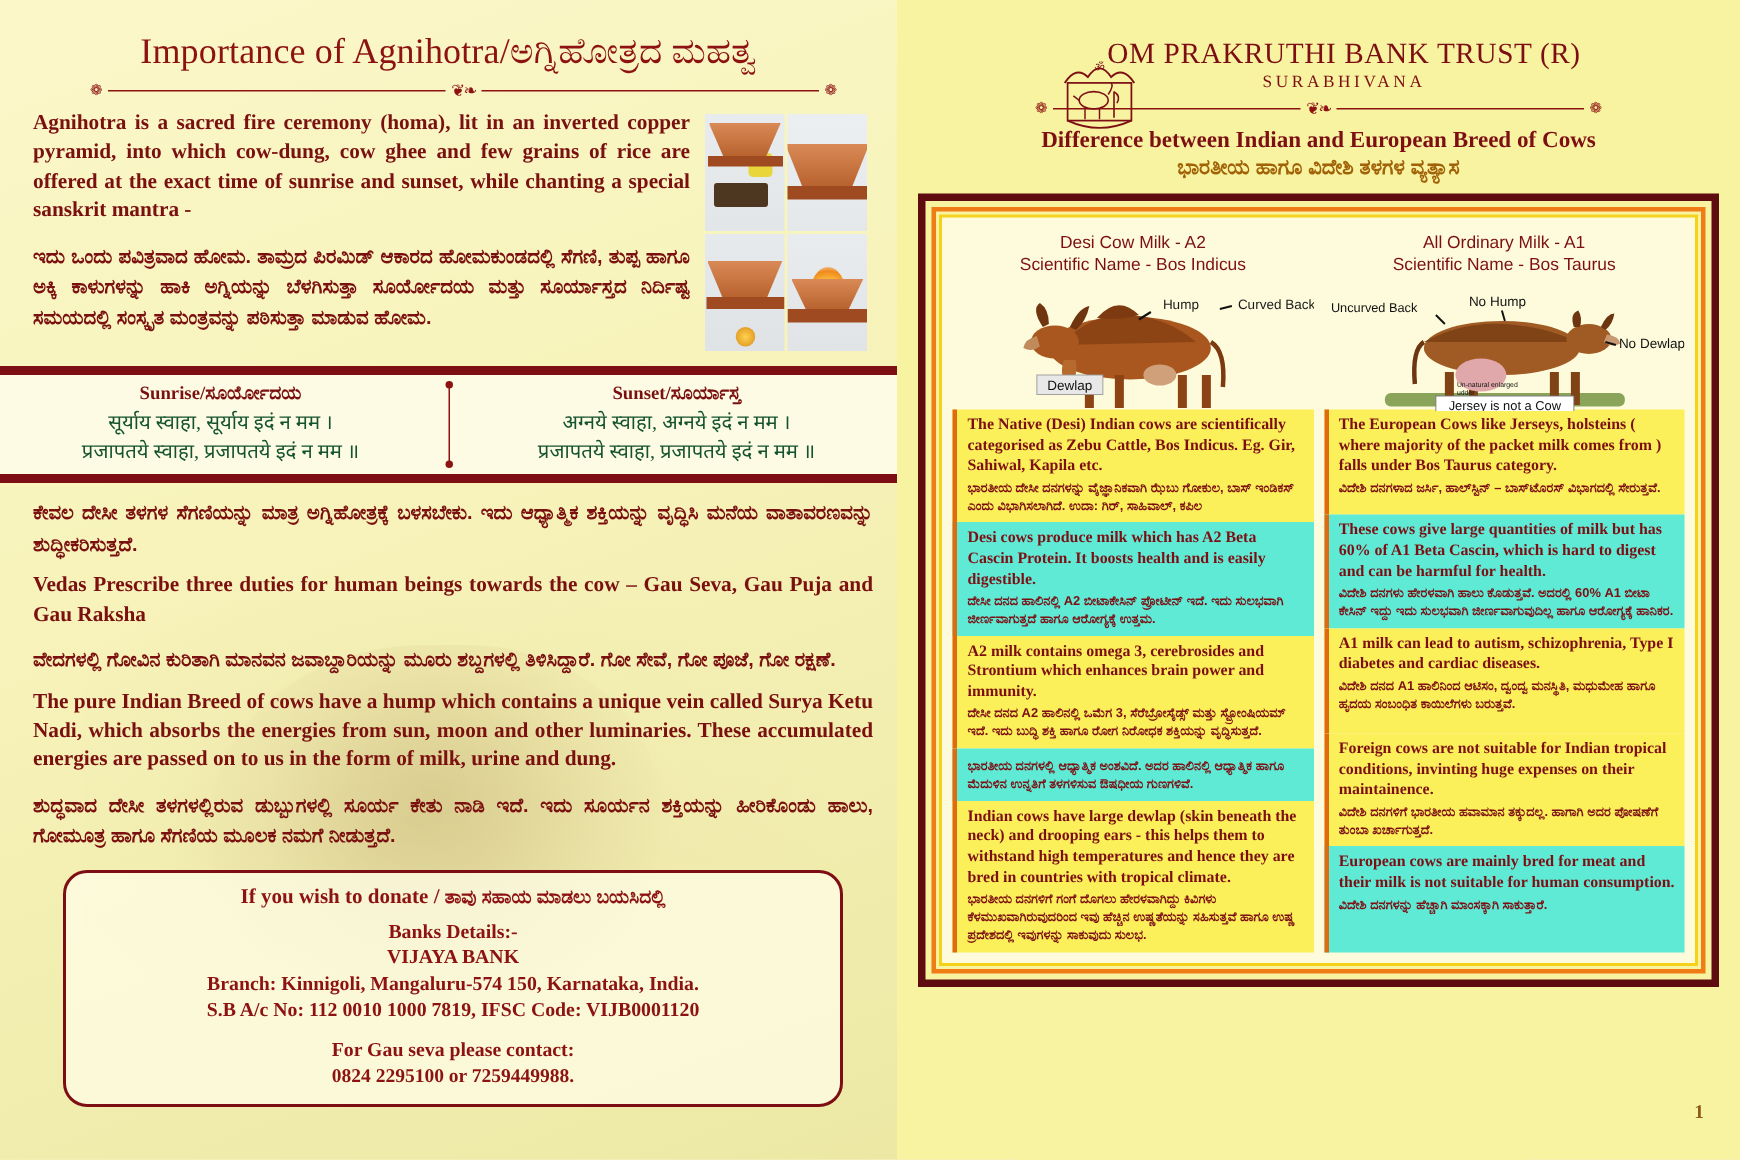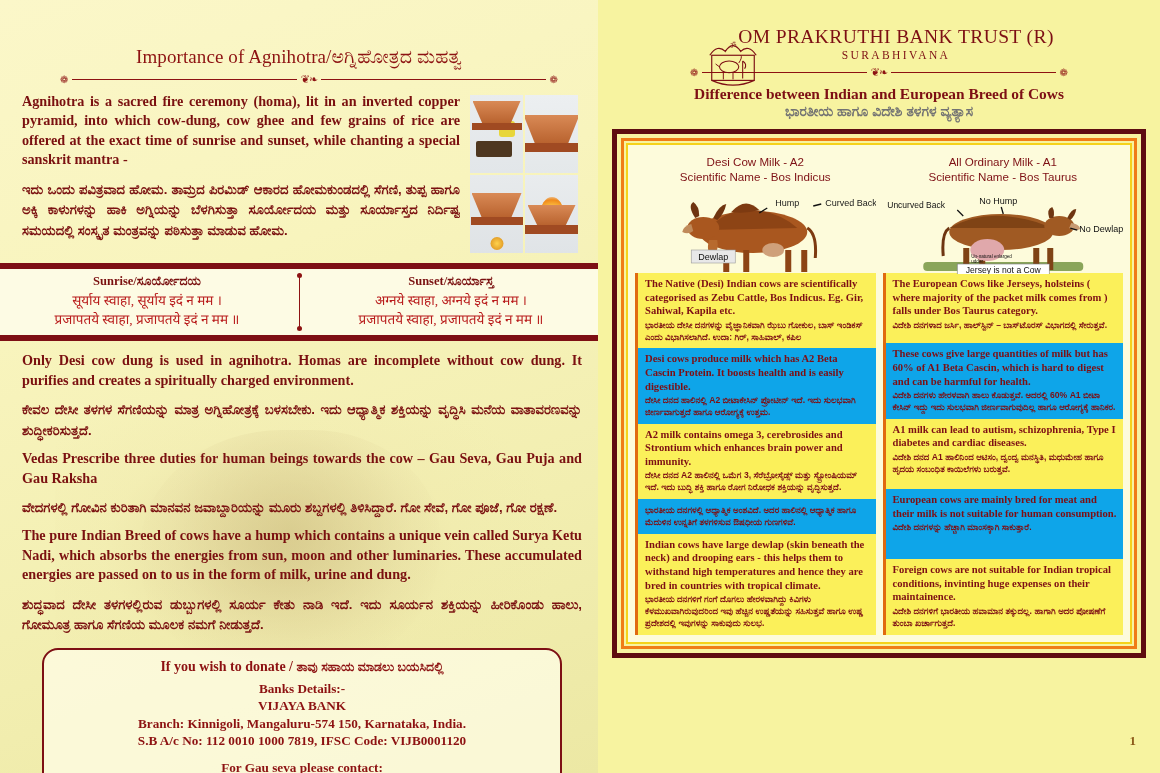--- a/index.html
+++ b/index.html
@@ -24,22 +24,22 @@
   }
   .ghost2{
     position:absolute;left:140px;top:430px;width:300px;height:250px;
     border-radius:50% 45% 55% 50%;
     background:radial-gradient(circle at 50% 40%, rgba(200,182,120,.40) 0%, rgba(225,212,155,.18) 55%, rgba(0,0,0,0) 78%);
     pointer-events:none;
   }
   .L-inner{position:relative;z-index:3;padding:0;}
   .L-title{
     text-align:center;
-    font-size:19px;color:#8d1212;font-weight:normal;
-    padding:46px 18px 0 18px;
+    font-size:24px;color:#8d1212;font-weight:normal;
+    padding:22px 18px 0 18px;
     letter-spacing:.1px;
     white-space:nowrap;
   }
   .ornament{
     display:flex;align-items:center;justify-content:center;
     gap:4px;margin:5px 40px 0 60px;
   }
   .orn-line{flex:1;height:1px;background:#8d1212;}
   .orn-dot{font-size:10px;color:#8d1212;line-height:1;}
   .orn-mid{font-size:11px;color:#8d1212;letter-spacing:-1px;}
@@ -81,21 +81,21 @@
   
   .mantra-band{
     position:relative;margin:6px 0 0 0;
     border-top:6px solid #7d0f14;border-bottom:6px solid #7d0f14;
     background:#fdfbe4;
     padding:5px 0 6px 0;
     display:flex;
   }
   .mantra-col{flex:1;text-align:center;padding:0 6px;}
   .mantra-h{font-size:12.5px;color:#7a1010;margin-bottom:2px;font-weight:bold;}
-  .mantra-l{font-size:13.5px;color:#b91c1c;line-height:1.42;font-family:"Liberation Serif",serif;}
+  .mantra-l{font-size:13.5px;color:#14532d;line-height:1.42;font-family:"Liberation Serif",serif;}
   .mantra-sep{
     width:10px;display:flex;align-items:center;justify-content:center;
     font-size:9px;color:#8d1212;letter-spacing:-1px;
   }
   .vsep{width:1px;height:52px;background:#8d1212;position:relative;}
   .vsep::before,.vsep::after{content:"";position:absolute;left:-2px;width:5px;height:5px;background:#8d1212;border-radius:50%;}
   .vsep::before{top:-3px;}.vsep::after{bottom:-3px;}
 
   .L-mid{padding:10px 16px 0 22px;position:relative;z-index:3;}
 
@@ -119,21 +119,21 @@
     background:#f7f3a0;
   }
   .R-head{padding:26px 20px 0 20px;text-align:center;position:relative;}
   .logo{
     position:absolute;left:106px;top:34px;width:58px;height:58px;
   }
   .R-trust{font-size:19.5px;color:#7d0f14;letter-spacing:.4px;margin-left:34px;}
   .R-sub{font-size:11.5px;color:#7d0f14;letter-spacing:2.4px;margin-left:34px;margin-top:1px;}
   .R-orn{display:flex;align-items:center;justify-content:center;gap:4px;margin:5px 72px 0 72px;}
   .R-t1{font-size:15.4px;color:#7d0f14;font-weight:bold;margin-top:6px;}
-  .R-t2{font-size:14px;color:#737373;font-weight:bold;font-family:"Liberation Sans",sans-serif;margin-top:0px;}
+  .R-t2{font-size:14px;color:#a16207;font-weight:bold;font-family:"Liberation Sans",sans-serif;margin-top:0px;}
 
   .frame-outer{
     margin:9px 14px 0 14px;
     border:5px solid #5e0c10;
     background:#f7f3a0;
     padding:4px;
   }
   .frame-mid{border:3px solid #f07c16;padding:2px;background:#f7f3a0;}
   .frame-in{border:2px solid #f5d21a;background:#fdfbdb;padding:6px 7px 7px 7px;}
 
@@ -147,21 +147,21 @@
   .cowart{position:relative;height:78px;margin-top:4px;}
 
   .cmp-table{display:flex;gap:7px;margin-top:7px;}
   .cmp-col{flex:1;display:flex;flex-direction:column;}
   .cell{
     border-left:3px solid #e06a10;
     padding:4px 6px 5px 7px;
     flex:1;
   }
   .cell.y{background:#fbf05a;}
-  .cell.w{background:#0ea5e9;}
+  .cell.w{background:#5eead4;}
   .c-en{font-size:10.6px;color:#7d0f14;font-weight:bold;line-height:1.28;margin:0;}
   .c-kn{font-size:8.6px;color:#7d0f14;font-weight:bold;line-height:1.38;margin:2px 0 0 0;
     font-family:"Liberation Sans",sans-serif;}
   .pageno-r{position:absolute;right:24px;bottom:24px;font-size:13px;color:#8d5a1a;font-weight:bold;}
 </style>
 </head>
 <body>
 
 <div class="spread">
 
@@ -219,21 +219,20 @@
             <div class="vsep"></div>
           </div>
         <div class="mantra-col">
           <div class="mantra-h">Sunset/ಸೂರ್ಯಾಸ್ತ</div>
           <div class="mantra-l">अग्नये स्वाहा, अग्नये इदं न मम ।</div>
           <div class="mantra-l">प्रजापतये स्वाहा, प्रजापतये इदं न मम ॥</div>
         </div>
       </div>
 
       <div class="L-mid">
-        <p class="p-en">Only Desi cow dung is used in agnihotra. Homas are incomplete without cow dung.  It purifies and creates a spiritually charged environment.</p>
         <p class="p-kn">ಕೇವಲ ದೇಸೀ ತಳಗಳ ಸೆಗಣಿಯನ್ನು ಮಾತ್ರ ಅಗ್ನಿಹೋತ್ರಕ್ಕೆ ಬಳಸಬೇಕು. ಇದು ಆಧ್ಯಾತ್ಮಿಕ ಶಕ್ತಿಯನ್ನು ವೃದ್ಧಿಸಿ ಮನೆಯ ವಾತಾವರಣವನ್ನು ಶುದ್ಧೀಕರಿಸುತ್ತದೆ.</p>
         <p class="p-en">Vedas Prescribe three duties for human beings towards the cow – Gau Seva, Gau Puja and Gau Raksha</p>
         <p class="p-kn">ವೇದಗಳಲ್ಲಿ ಗೋವಿನ ಕುರಿತಾಗಿ ಮಾನವನ ಜವಾಬ್ದಾರಿಯನ್ನು ಮೂರು ಶಬ್ದಗಳಲ್ಲಿ ತಿಳಿಸಿದ್ದಾರೆ. ಗೋ ಸೇವೆ, ಗೋ ಪೂಜೆ, ಗೋ ರಕ್ಷಣೆ.</p>
         <p class="p-en">The pure Indian Breed of cows have a hump which contains a unique vein called Surya Ketu Nadi, which absorbs the energies from sun, moon and other luminaries. These accumulated energies are passed on to us in the form of milk, urine and dung.</p>
         <p class="p-kn">ಶುದ್ಧವಾದ ದೇಸೀ ತಳಗಳಲ್ಲಿರುವ ಡುಬ್ಬುಗಳಲ್ಲಿ ಸೂರ್ಯ ಕೇತು ನಾಡಿ ಇದೆ. ಇದು ಸೂರ್ಯನ ಶಕ್ತಿಯನ್ನು ಹೀರಿಕೊಂಡು ಹಾಲು, ಗೋಮೂತ್ರ ಹಾಗೂ ಸೆಗಣಿಯ ಮೂಲಕ ನಮಗೆ ನೀಡುತ್ತದೆ.</p>
       </div>
 
       <div class="donate">
         <div class="d1"><span>If you wish to donate / </span><span class="kn">ತಾವು ಸಹಾಯ ಮಾಡಲು ಬಯಸಿದಲ್ಲಿ</span></div>
         <div class="d2">Banks Details:-</div>
@@ -372,28 +371,28 @@
               <p class="c-kn">ವಿದೇಶಿ ದನಗಳಾದ ಜರ್ಸಿ, ಹಾಲ್‌ಸ್ಟಿನ್ – ಬಾಸ್‌ಟೊರಸ್ ವಿಭಾಗದಲ್ಲಿ ಸೇರುತ್ತವೆ.</p>
             </div>
             <div class="cell w">
               <p class="c-en">These cows give large quantities of milk but has 60% of A1 Beta Cascin, which is hard to digest and can be harmful for health.</p>
               <p class="c-kn">ವಿದೇಶಿ ದನಗಳು ಹೇರಳವಾಗಿ ಹಾಲು ಕೊಡುತ್ತವೆ. ಅದರಲ್ಲಿ 60% A1 ಬೀಟಾ ಕೇಸಿನ್ ಇದ್ದು ಇದು ಸುಲಭವಾಗಿ ಜೀರ್ಣವಾಗುವುದಿಲ್ಲ ಹಾಗೂ ಆರೋಗ್ಯಕ್ಕೆ ಹಾನಿಕರ.</p>
             </div>
             <div class="cell y">
               <p class="c-en">A1 milk can lead to autism, schizophrenia, Type I diabetes and cardiac diseases.</p>
               <p class="c-kn">ವಿದೇಶಿ ದನದ A1 ಹಾಲಿನಿಂದ ಆಟಿಸಂ, ದ್ವಂದ್ವ ಮನಸ್ಥಿತಿ, ಮಧುಮೇಹ ಹಾಗೂ ಹೃದಯ ಸಂಬಂಧಿತ ಕಾಯಿಲೆಗಳು ಬರುತ್ತವೆ.</p>
             </div>
+            <div class="cell y">
+              <p class="c-en">Foreign cows are not suitable for Indian tropical conditions, invinting huge expenses on their maintainence.</p>
+              <p class="c-kn">ವಿದೇಶಿ ದನಗಳಿಗೆ ಭಾರತೀಯ ಹವಾಮಾನ ತಕ್ಕುದಲ್ಲ. ಹಾಗಾಗಿ ಅದರ ಪೋಷಣೆಗೆ ತುಂಬಾ ಖರ್ಚಾಗುತ್ತದೆ.</p>
+            </div>
             <div class="cell w">
               <p class="c-en">European cows are mainly bred for meat and their milk is not suitable for human consumption.</p>
               <p class="c-kn">ವಿದೇಶಿ ದನಗಳನ್ನು ಹೆಚ್ಚಾಗಿ ಮಾಂಸಕ್ಕಾಗಿ ಸಾಕುತ್ತಾರೆ.</p>
             </div>
-            <div class="cell y">
-              <p class="c-en">Foreign cows are not suitable for Indian tropical conditions, invinting huge expenses on their maintainence.</p>
-              <p class="c-kn">ವಿದೇಶಿ ದನಗಳಿಗೆ ಭಾರತೀಯ ಹವಾಮಾನ ತಕ್ಕುದಲ್ಲ. ಹಾಗಾಗಿ ಅದರ ಪೋಷಣೆಗೆ ತುಂಬಾ ಖರ್ಚಾಗುತ್ತದೆ.</p>
-            </div>
           </div>
         </div>
 
       </div>
      </div>
     </div>
 
     <div class="pageno-r">1</div>
   </div>
 

